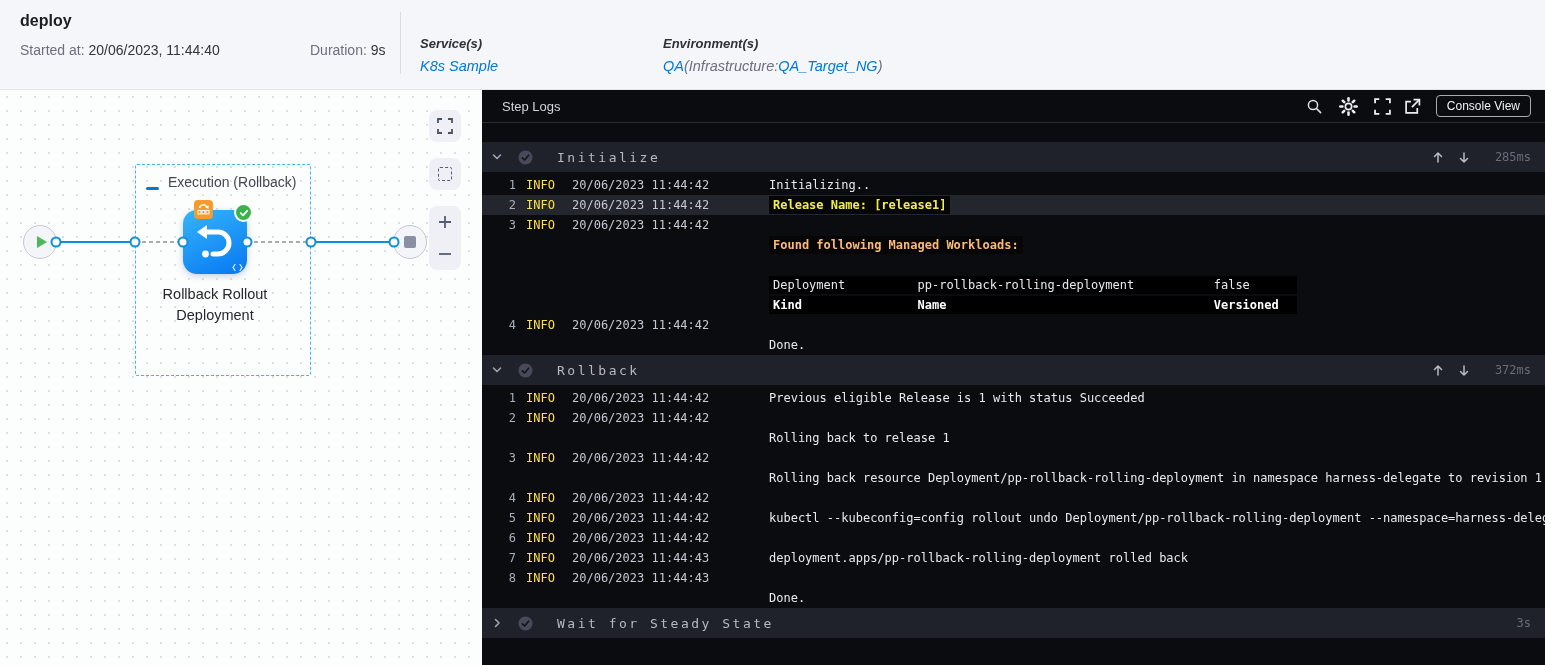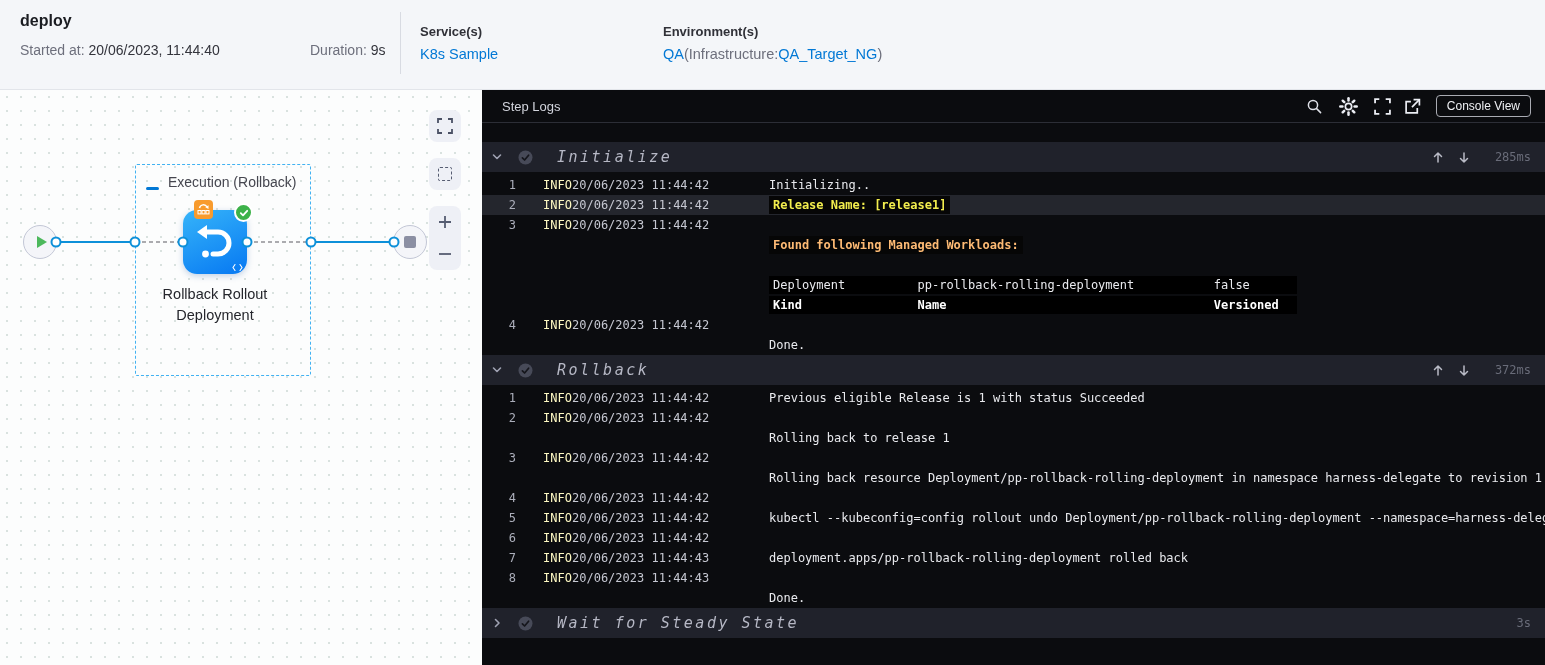--- a/index.html
+++ b/index.html
@@ -8,21 +8,21 @@
 
   
   .top-header { position:relative; width:100%; height:90px; background:#f4f6f9;
                 border-bottom:1px solid #e2e5ea; }
   .hd-title { position:absolute; left:20px; top:12px; font-size:16px; font-weight:bold; color:#1b1d22; }
   .hd-meta  { position:absolute; left:20px; top:42px; font-size:14px; color:#6d6f7c; }
   .hd-meta b { font-weight:normal; color:#33343c; }
   .hd-duration { position:absolute; left:310px; top:42px; font-size:14px; color:#6d6f7c; }
   .hd-duration b { font-weight:normal; color:#33343c; }
   .hd-divider { position:absolute; left:400px; top:12px; height:62px; border-left:1px solid #d8dbe2; }
-  .hd-col { position:absolute; top:24px; }
+  .hd-col { position:absolute; top:36px;font-style:italic; }
   .hd-col .lbl { font-size:13px; color:#303138; font-weight:bold; margin-bottom:7px; }
   .hd-col .val { font-size:14.5px; color:#0278d5; }
   .hd-col .val .dim { color:#6d6f7c;text-align:center; }
   .hd-col.services { left:420px; }
   .hd-col.envs { left:663px; }
   a.link { color:#0278d5; text-decoration:none; cursor:pointer; }
 
   
   .main { display:flex; width:100%; height:575px; }
 
@@ -73,29 +73,29 @@
                  border:1px solid #a9abb3; border-radius:4px; padding:3px 10px; margin-left:8px;
                  background:transparent; cursor:pointer; white-space:nowrap; }
   .log-body { flex:1; padding-top:19px; overflow:hidden; }
 
   .log-section { margin-top:0; }
   .log-section:first-child { margin-top:0; }
   .sec-hdr { height:30px; margin-bottom:3px; background:#20222b; display:flex; align-items:center;
              padding:0 14px 0 8px; cursor:pointer; }
   .chev { width:14px; display:flex; align-items:center; justify-content:center; }
   .scheck { margin-left:14px; display:flex; align-items:center; }
-  .sname { margin-left:24px; font-size:15px; letter-spacing:2.5px; color:#b6b8c5;font-style:italic; }
+  .sname { margin-left:24px; font-size:13px; letter-spacing:2.5px; color:#b6b8c5; }
   .sp { flex:1; }
   .sarrow { display:flex; align-items:center; justify-content:center; width:26px; cursor:pointer; }
   .sdur { width:54px; text-align:right; font-size:12px; color:#696c79; }
 
   .log-line { display:flex; height:20px; line-height:20px; font-size:12px; }
   .log-line.hl { background:#24262d; }
   .ln  { width:34px; flex:0 0 34px; text-align:right; color:#abaeba; }
-  .lvl { margin-left:10px; width:46px; flex:0 0 46px; color:#fef9c3;text-align:right; }
+  .lvl { margin-left:10px; width:46px; flex:0 0 46px; color:#fde047; }
   .ts  { width:197px; flex:0 0 197px; color:#c6c8d2; }
   .msg { flex:1; white-space:pre; overflow:hidden; color:#e9eaee; }
   .seg.s-plain { }
   .seg.s-yellow { color:#f3ee4e; font-weight:bold; background:#060606; padding:2px 4px; }
   .seg.s-cyan   { color:#fdba74; font-weight:bold; background:#060606; padding:2px 4px; }
   .seg.s-thead  { color:#ffffff; font-weight:bold; background:#000; padding:2px 4px; }
   .seg.s-trow   { color:#e9eaee; background:#000; padding:2px 4px; }
 </style>
 </head>
 <body>

